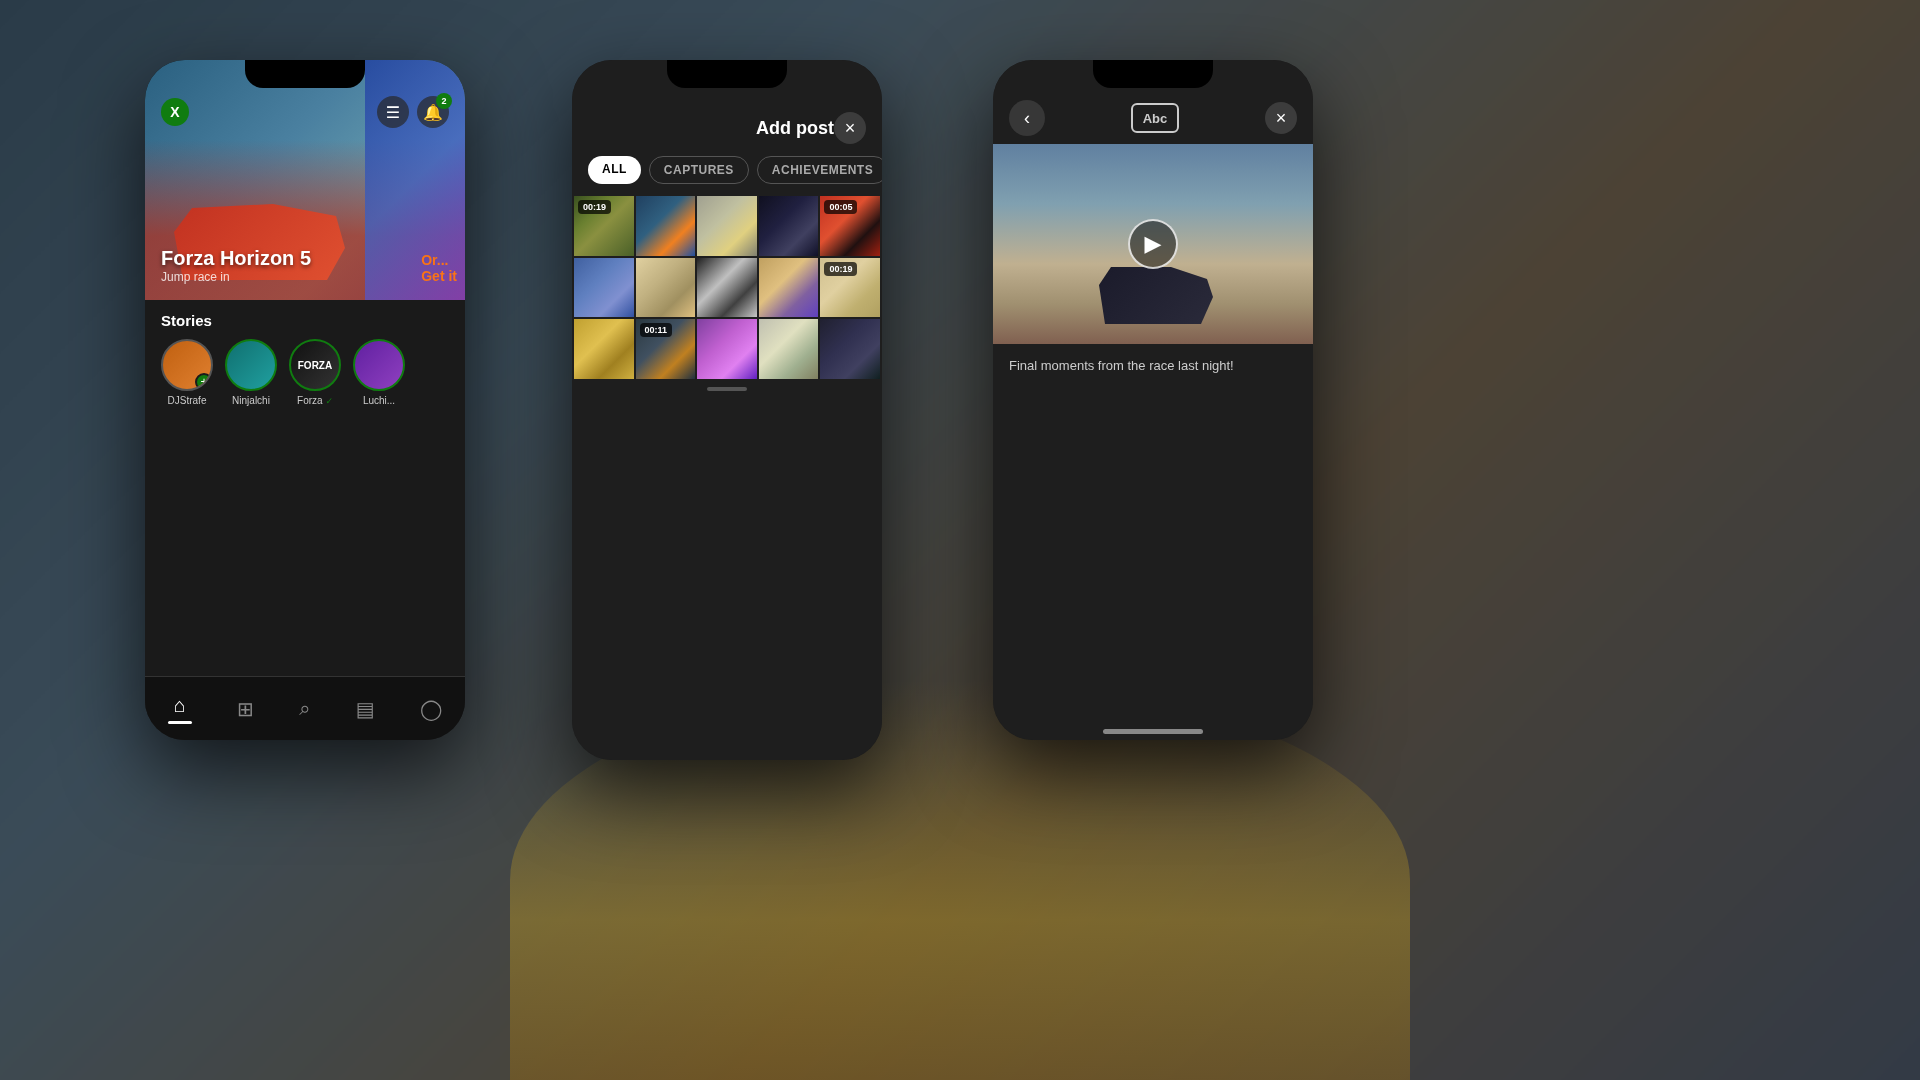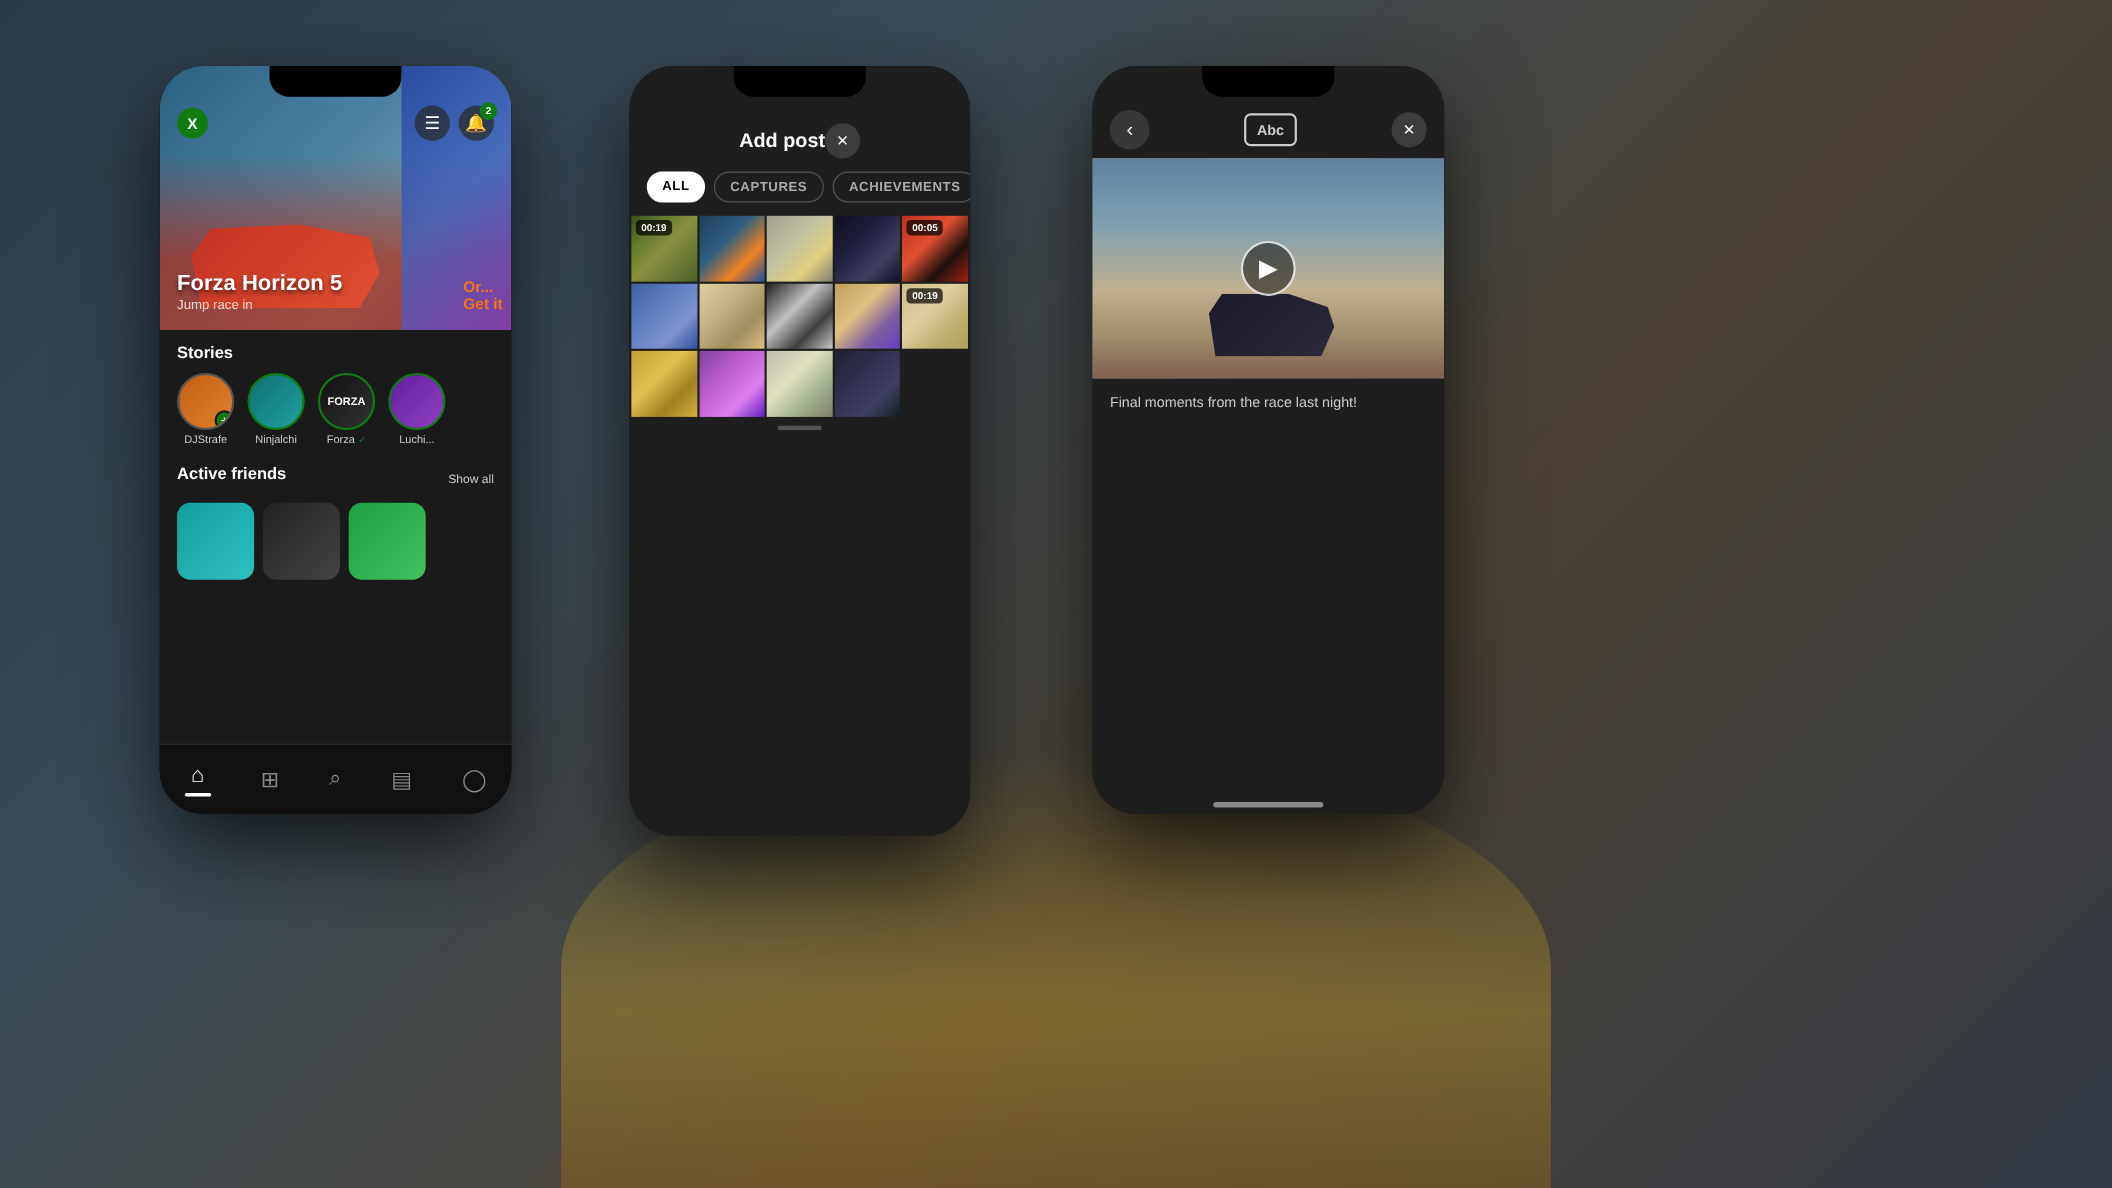--- a/index.html
+++ b/index.html
@@ -380,21 +380,21 @@
       height: 100%;
       background: #1e1e1e;
       padding: 40px 0 0;
       overflow: hidden;
     }
 
     
     .add-post-header {
       display: flex;
       align-items: center;
-      justify-content: center;
+      justify-content: flex-end;
       padding: 12px 16px;
     }
 
     .add-post-title {
       color: #fff;
       font-size: 18px;
       font-weight: 600;
     }
 
     .close-btn {
@@ -708,31 +708,20 @@
           </div>
           <div class="story-name">Forza <span class="story-verified">✓</span></div>
         </div>
         <div class="story-item">
           <div class="story-avatar av-purple"></div>
           <div class="story-name">Luchi...</div>
         </div>
       </div>
     </div>
 
-    <div class="friends-section">
-      <div class="friends-header">
-        <div class="section-title">Active friends</div>
-        <div class="show-all">Show all</div>
-      </div>
-      <div class="friends-row">
-        <div class="friend-avatar fav-teal"></div>
-        <div class="friend-avatar fav-dark"></div>
-        <div class="friend-avatar fav-green"></div>
-      </div>
-    </div>
 
     <div class="bottom-nav">
       <div class="nav-item active">
         <span>⌂</span>
       </div>
       <div class="nav-item">
         <span>⊞</span>
       </div>
       <div class="nav-item">
         <span>⌕</span>
@@ -778,20 +767,23 @@
       <div class="grid-cell gs6"></div>
 
       <div class="grid-cell gs7"></div>
       <div class="grid-cell gs8"></div>
       <div class="grid-cell gs9"></div>
 
       <div class="grid-cell gs10">
         <div class="timestamp-badge">00:19</div>
       </div>
       <div class="grid-cell gs11"></div>
+      <div class="grid-cell gs12">
+        <div class="timestamp-badge">00:11</div>
+      </div>
 
       <div class="grid-cell gs13"></div>
       <div class="grid-cell gs14"></div>
       <div class="grid-cell gs15"></div>
 
     </div>
 
     <div class="scroll-indicator">
       <div class="scroll-dot"></div>
     </div>

